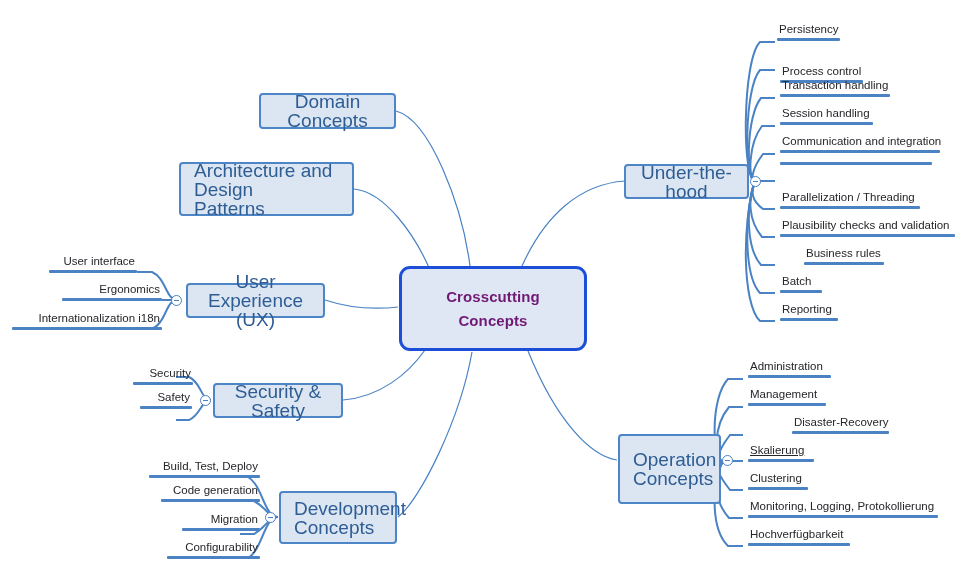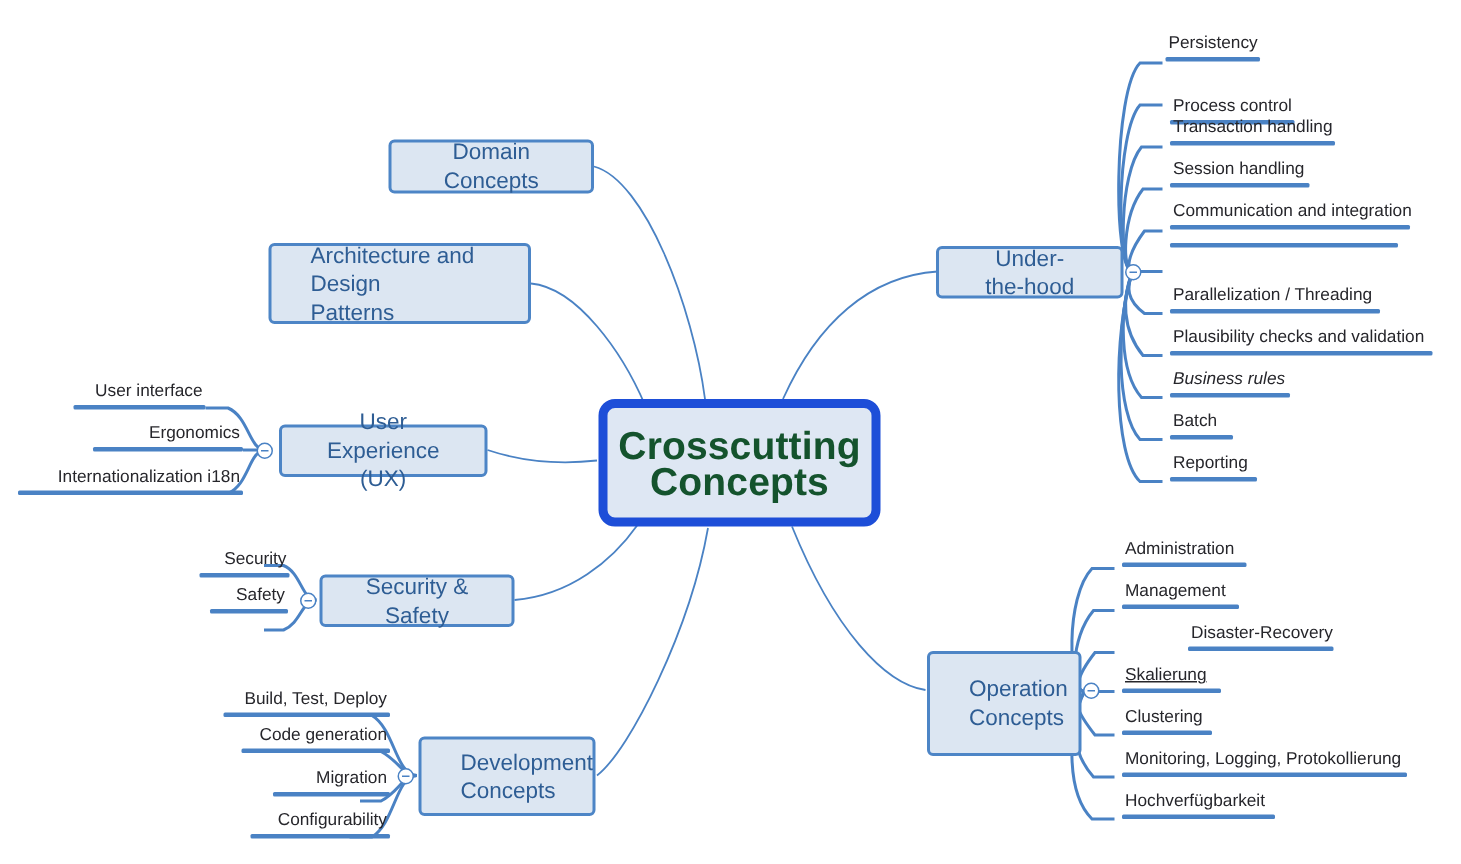--- a/index.html
+++ b/index.html
@@ -21,45 +21,45 @@
     top: 0;
     width: 974px;
     height: 576px;
     pointer-events: none;
   }
   
   .root-node {
     position: absolute;
     box-sizing: border-box;
     background: #dee7f3;
-    border: 6px solid #1d4ed8;
+    border: 3px solid #1d4ed8;
     border-radius: 11px;
     display: flex;
     align-items: center;
     justify-content: center;
     text-align: center;
-    color: #14532d;
+    color: #701a75;
     font-weight: bold;
-    font-size: 26px;
+    font-size: 15px;
     line-height: 24px;
     letter-spacing: 0.1px;
   }
   
   .branch-node {
     position: absolute;
     box-sizing: border-box;
     background: #dce6f2;
     border: 2px solid #4d85c6;
     border-radius: 4px;
     display: flex;
     align-items: center;
     color: #2e5d94;
-    font-size: 15px;
+    font-size: 19px;
     line-height: 19px;
-    padding: 0 26px;
+    padding: 0 13px;
   }
   .branch-node.center-text {
     justify-content: center;
     text-align: center;
   }
   
   .leaf {
     position: absolute;
     box-sizing: border-box;
     color: #26262b;
@@ -263,21 +263,21 @@
     <span class="leaf-underline"></span>
   </div>
   <div class="leaf right" style="left:780px; top:190px; width:140px;">
     <span class="leaf-label">Parallelization / Threading</span>
     <span class="leaf-underline"></span>
   </div>
   <div class="leaf right" style="left:780px; top:218px; width:175px;">
     <span class="leaf-label">Plausibility checks and validation</span>
     <span class="leaf-underline"></span>
   </div>
-  <div class="leaf right" style="left:780px; top:246px; width:80px;font-style:italic;">
+  <div class="leaf right" style="left:804px; top:246px; width:80px;">
     <span class="leaf-label">Business rules</span>
     <span class="leaf-underline"></span>
   </div>
   <div class="leaf right" style="left:780px; top:274px; width:42px;">
     <span class="leaf-label">Batch</span>
     <span class="leaf-underline"></span>
   </div>
   <div class="leaf right" style="left:780px; top:302px; width:58px;">
     <span class="leaf-label">Reporting</span>
     <span class="leaf-underline"></span>

